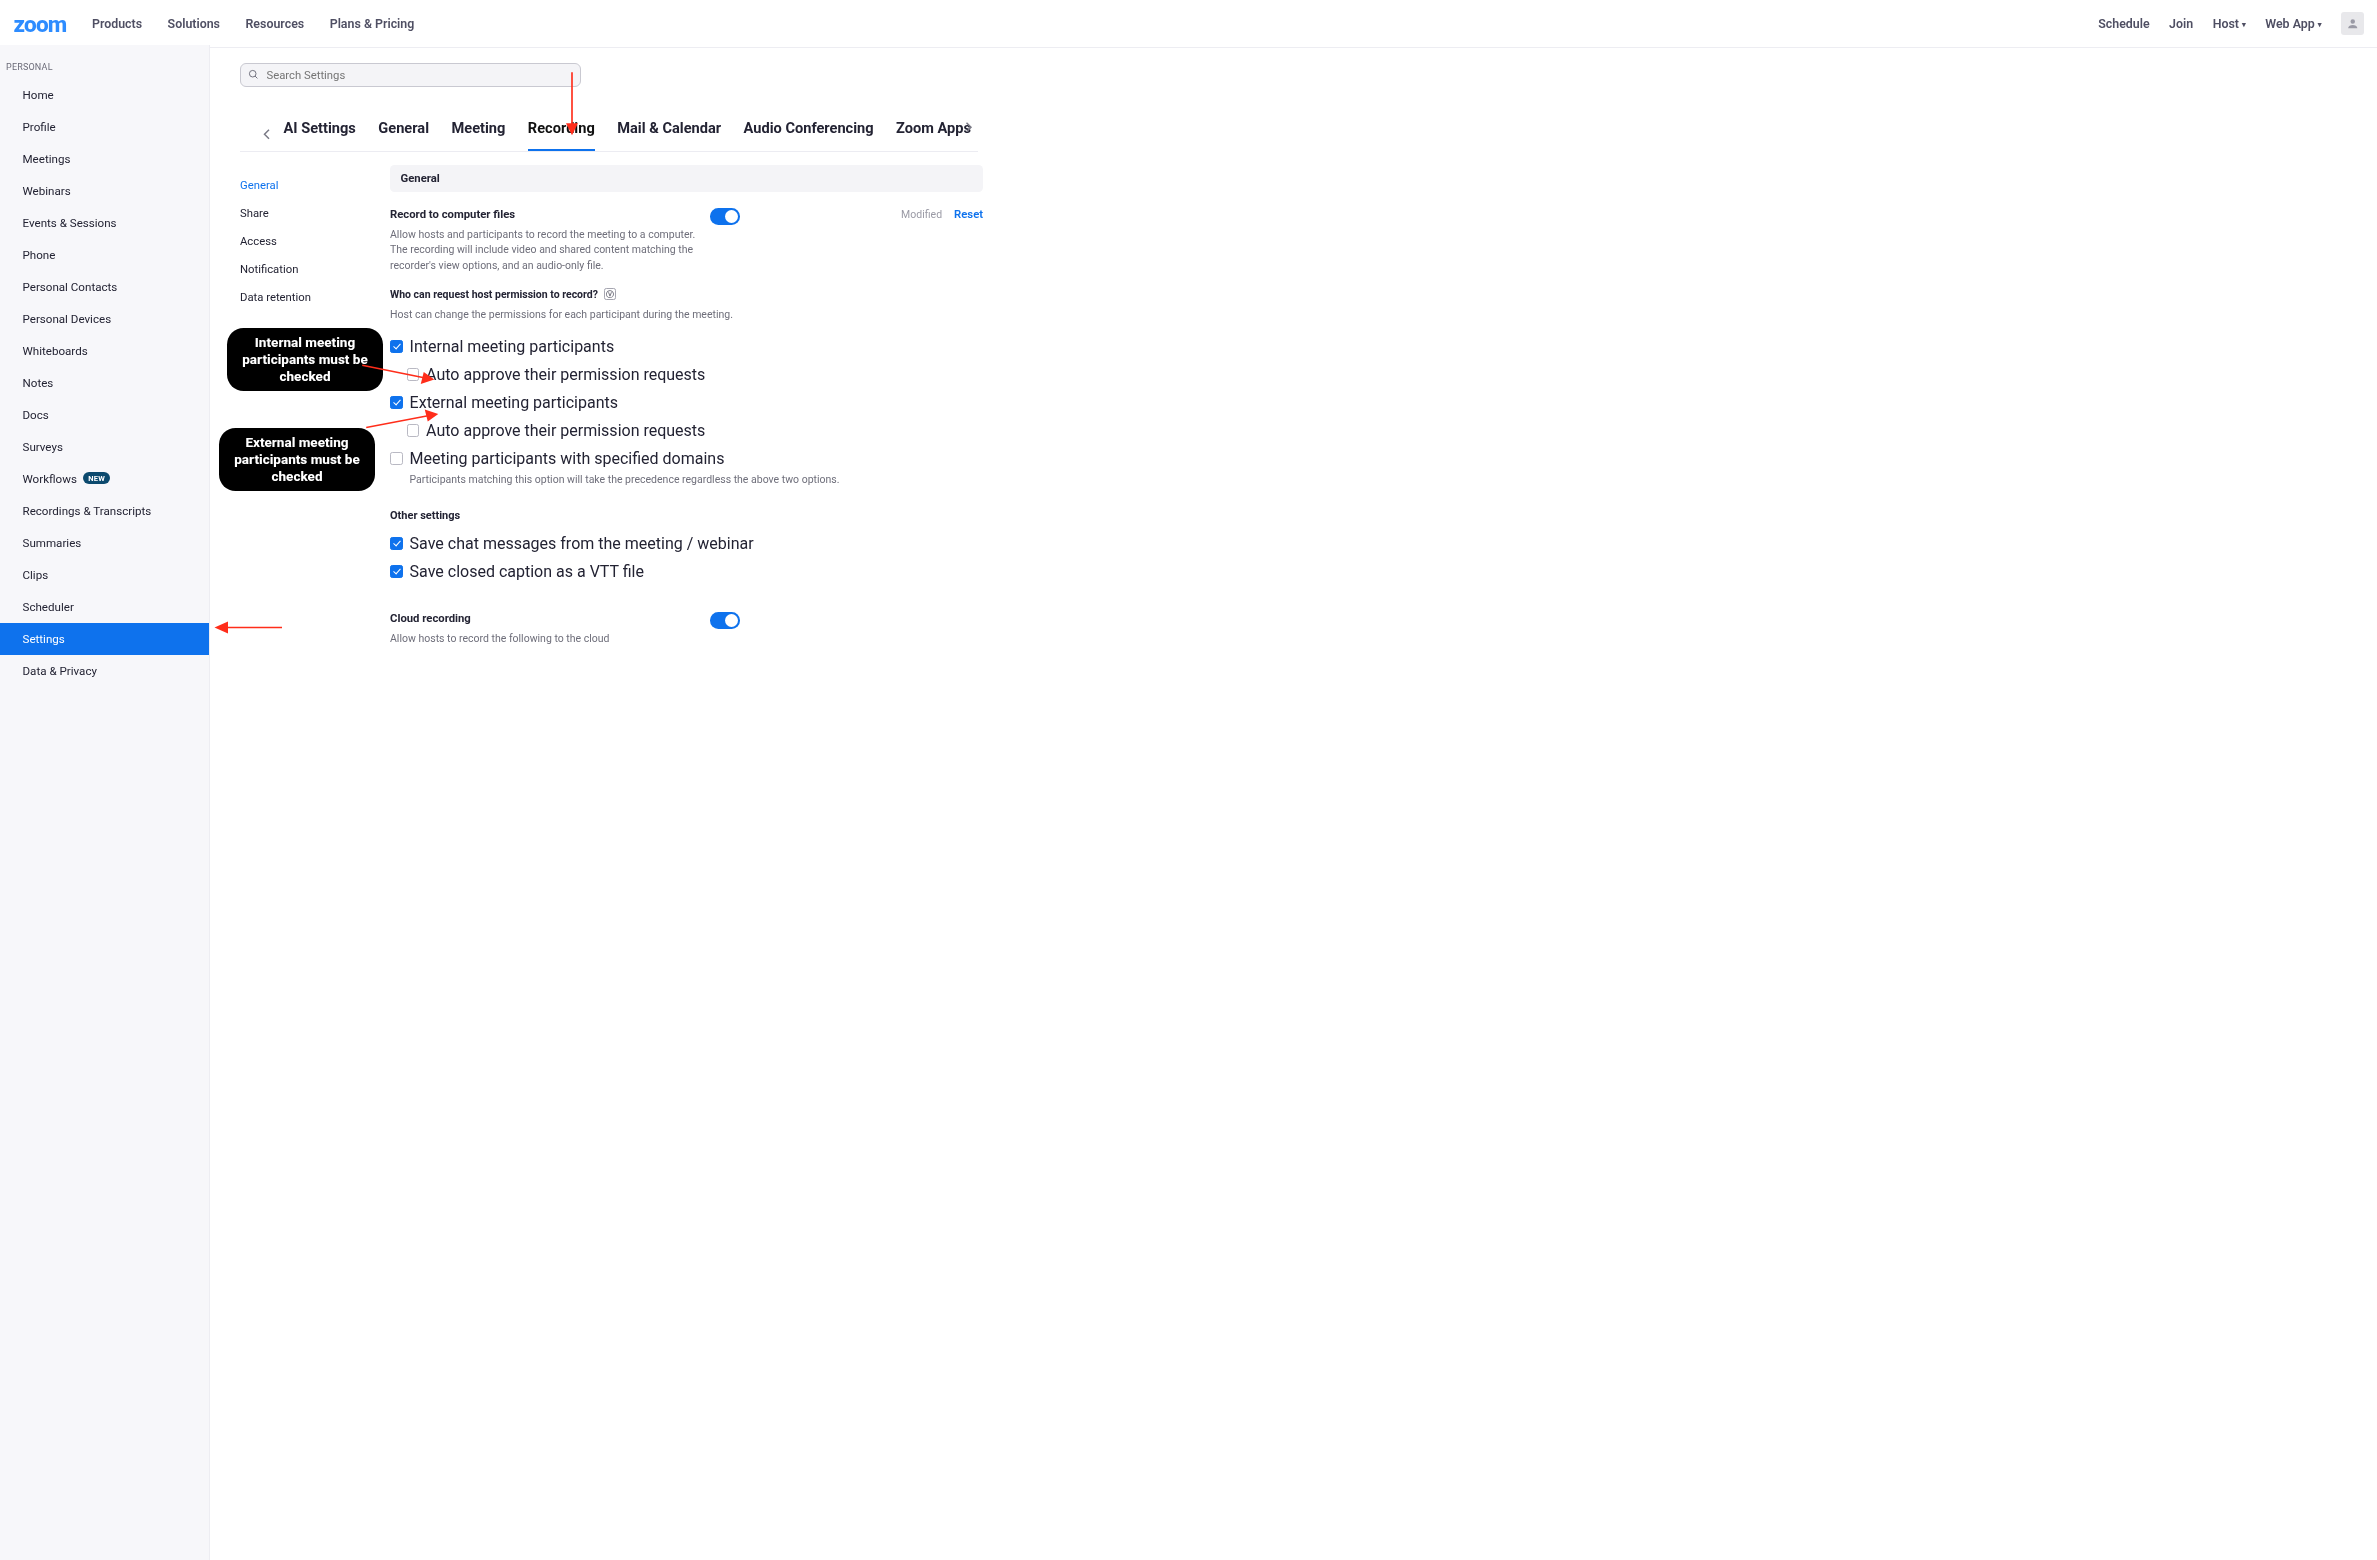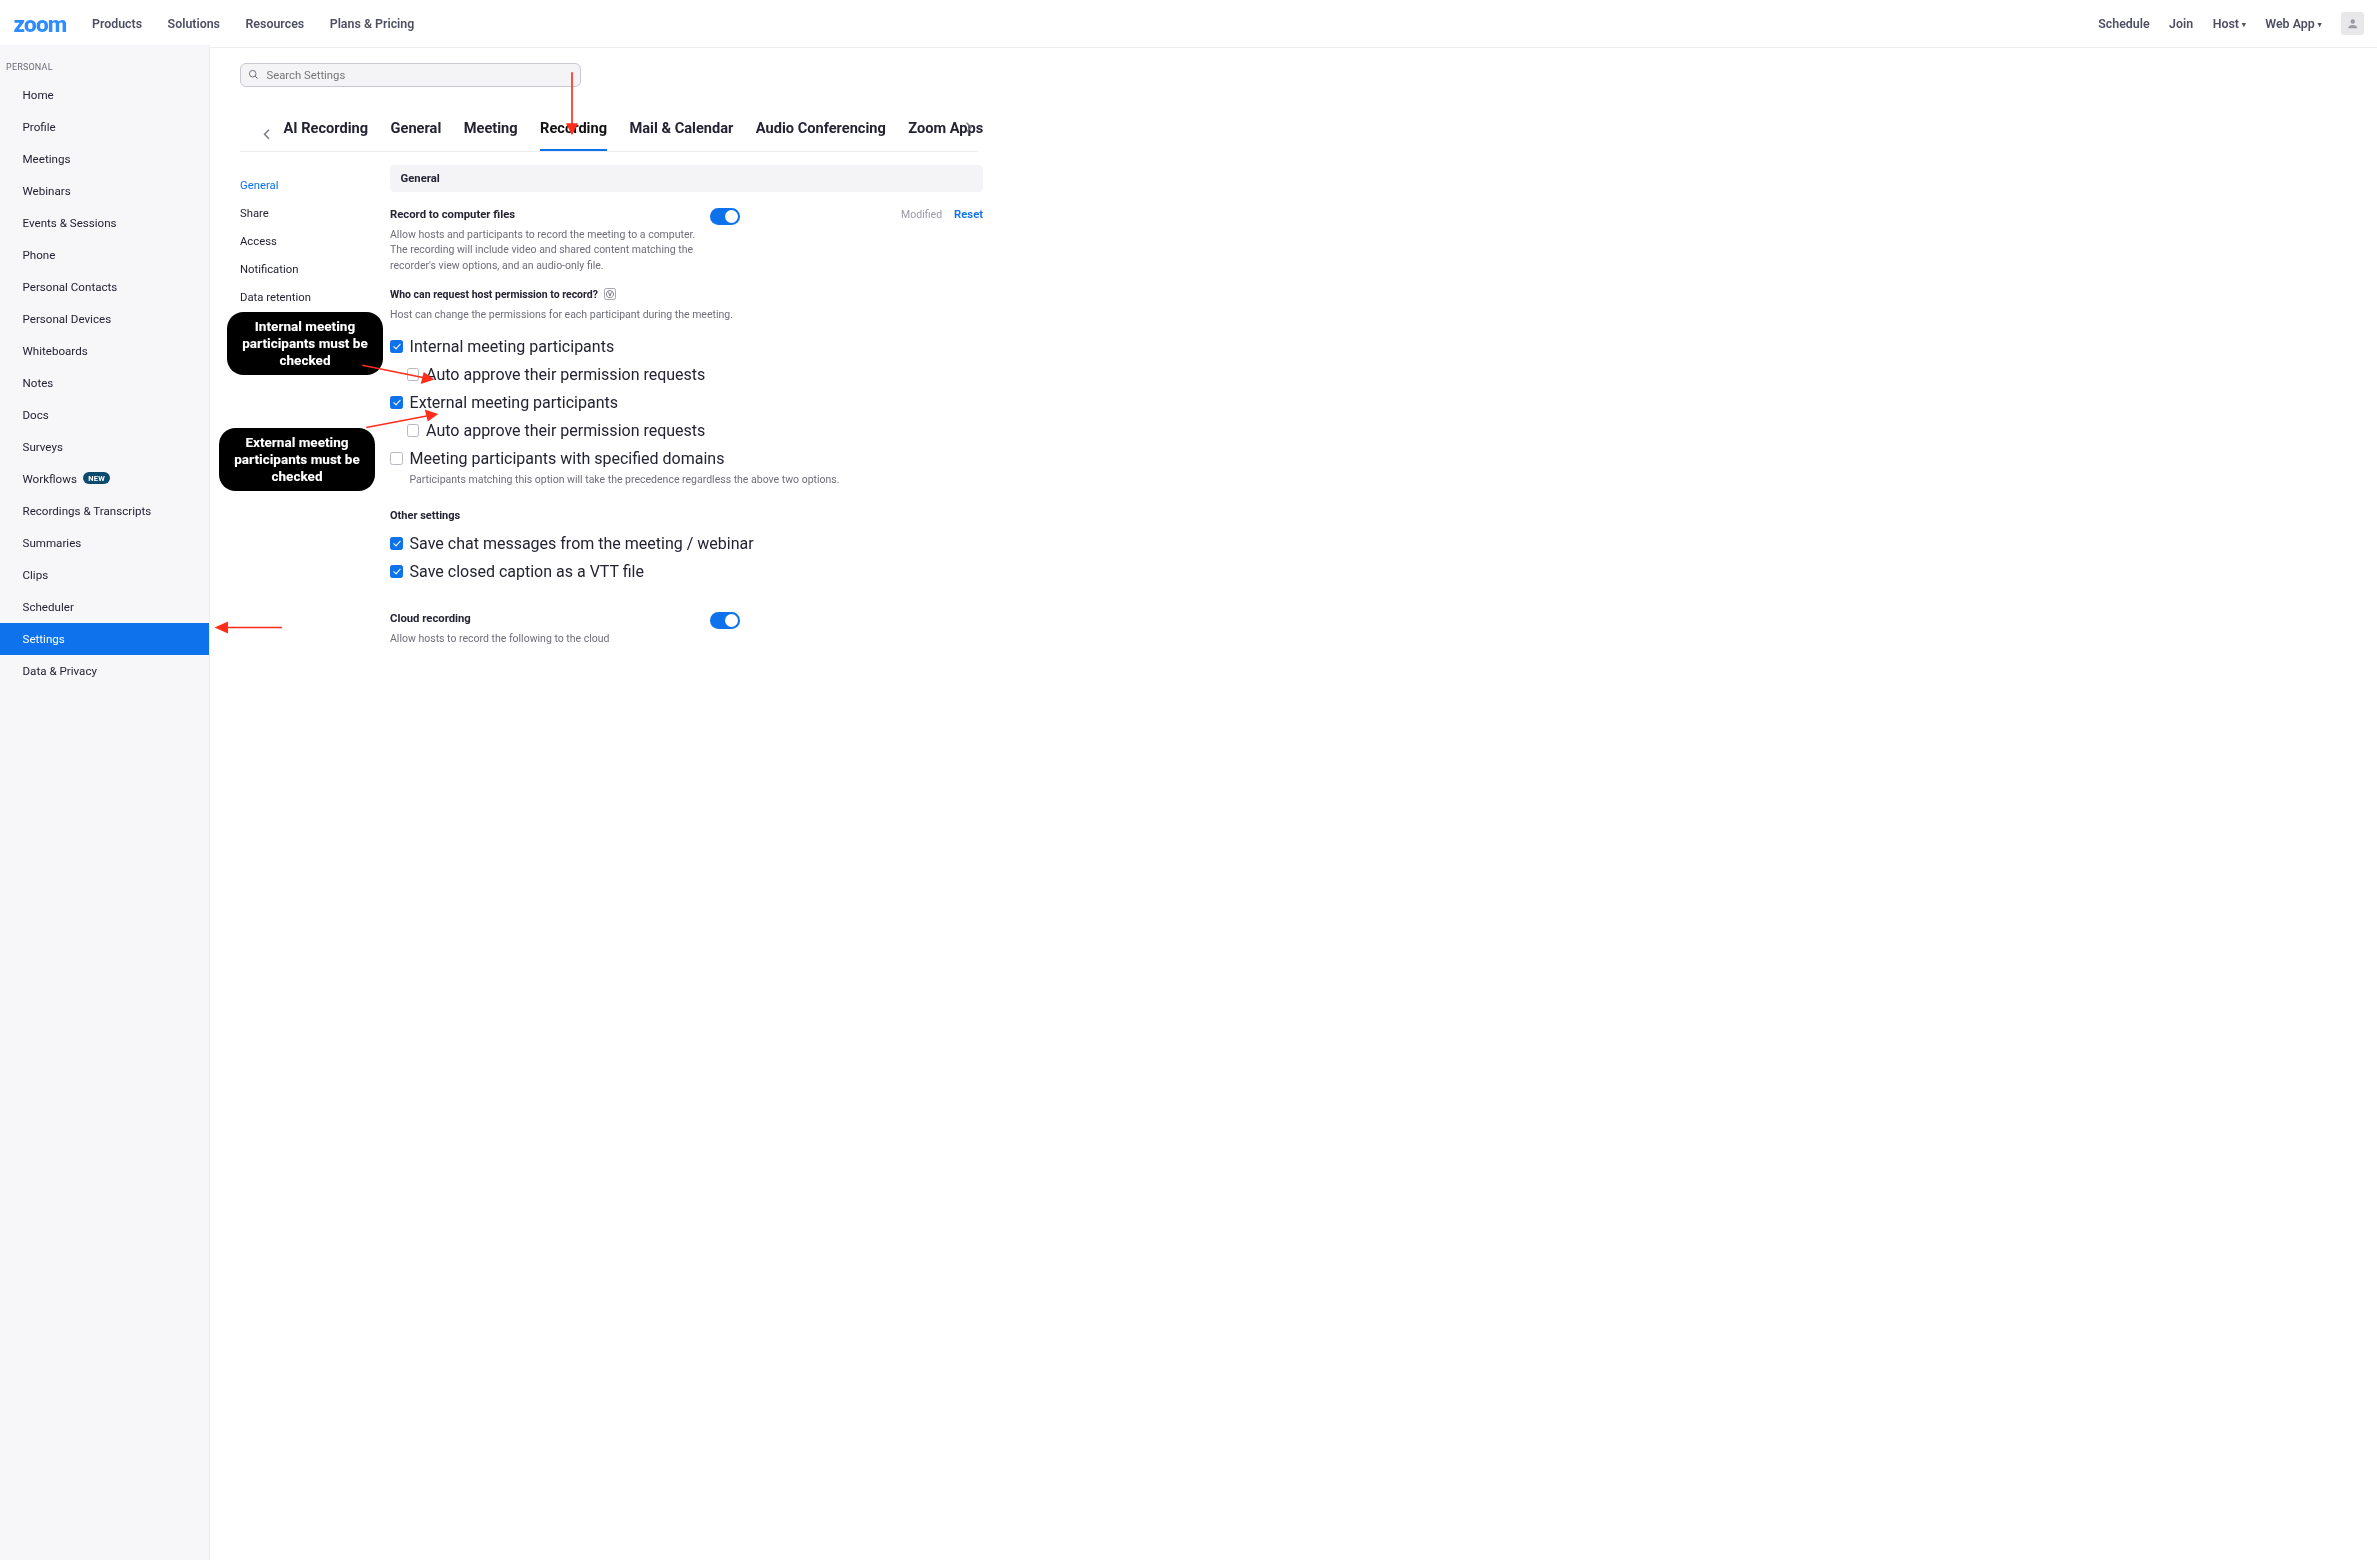--- a/index.html
+++ b/index.html
@@ -189,21 +189,21 @@
       </div>
     </div>
 
     <div class="tabbar">
       <div class="tab-arrow left">
         <svg width="7.5" height="10.5" viewBox="0 0 10 14">
             <path d="M8 1 2 7l6 6" fill="none" stroke="#7a7a86" stroke-width="2"></path>
           </svg>
       </div>
       <div id="tab-items" style="display:flex;gap:22.5px;">
-          <div class="tab">AI Recording</div>
+          <div class="tab">AI Settings</div>
           <div class="tab">General</div>
           <div class="tab">Meeting</div>
           <div class="tab active">Recording</div>
           <div class="tab">Mail &amp; Calendar</div>
           <div class="tab">Audio Conferencing</div>
           <div class="tab last">Zoom Apps</div>
         </div>
       <div class="tab-arrow right">
         <svg width="7.5" height="10.5" viewBox="0 0 10 14">
             <path d="M2 1l6 6-6 6" fill="none" stroke="#7a7a86" stroke-width="2"></path>
@@ -290,21 +290,21 @@
 
     </div>
   </div>
 </div>
 
 <svg class="anno arrow-svg" style="left:560px;top:72px;" width="24" height="65" viewBox="0 0 32 86">
   <line x1="16" y1="0" x2="16" y2="72"></line>
   <path class="head" d="M16 84 8 68h16z"></path>
 </svg>
 
-<div class="anno" style="left:227px;top:312px;">
+<div class="anno" style="left:227px;top:328px;">
   <div class="bubble" style="width:156px;">Internal meeting<br>participants must be<br>checked</div>
 </div>
 <svg class="anno arrow-svg" style="left:362px;top:357px;" width="80" height="25.5" viewBox="0 0 106 34">
   <line x1="0" y1="11" x2="84" y2="28"></line>
   <path class="head" d="M96 30 78 36l4-16z"></path>
 </svg>
 
 <div class="anno" style="left:219px;top:428px;">
   <div class="bubble" style="width:156px;">External meeting<br>participants must be<br>checked</div>
 </div>

